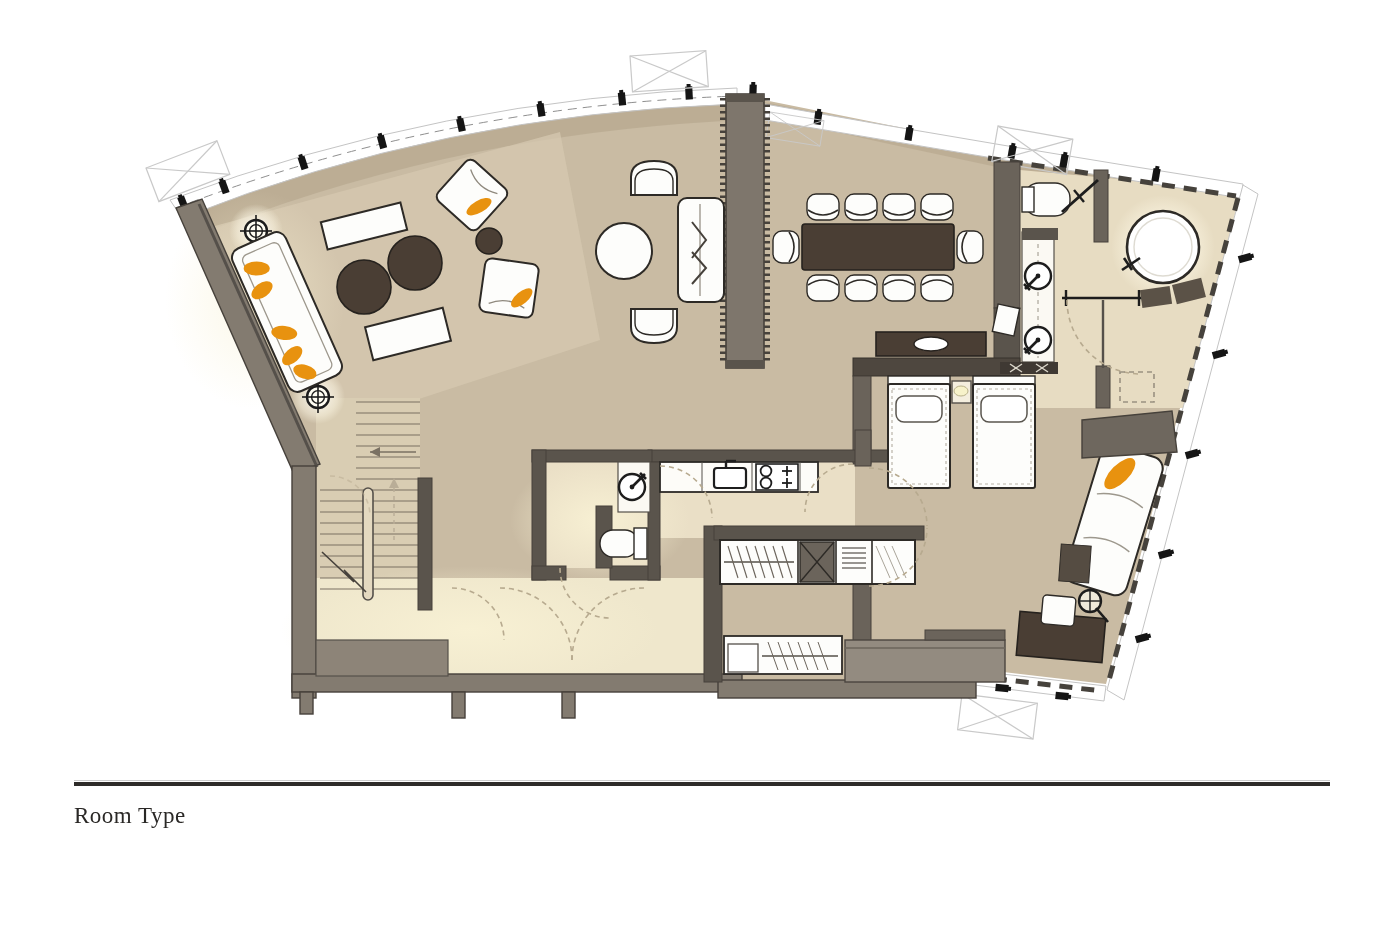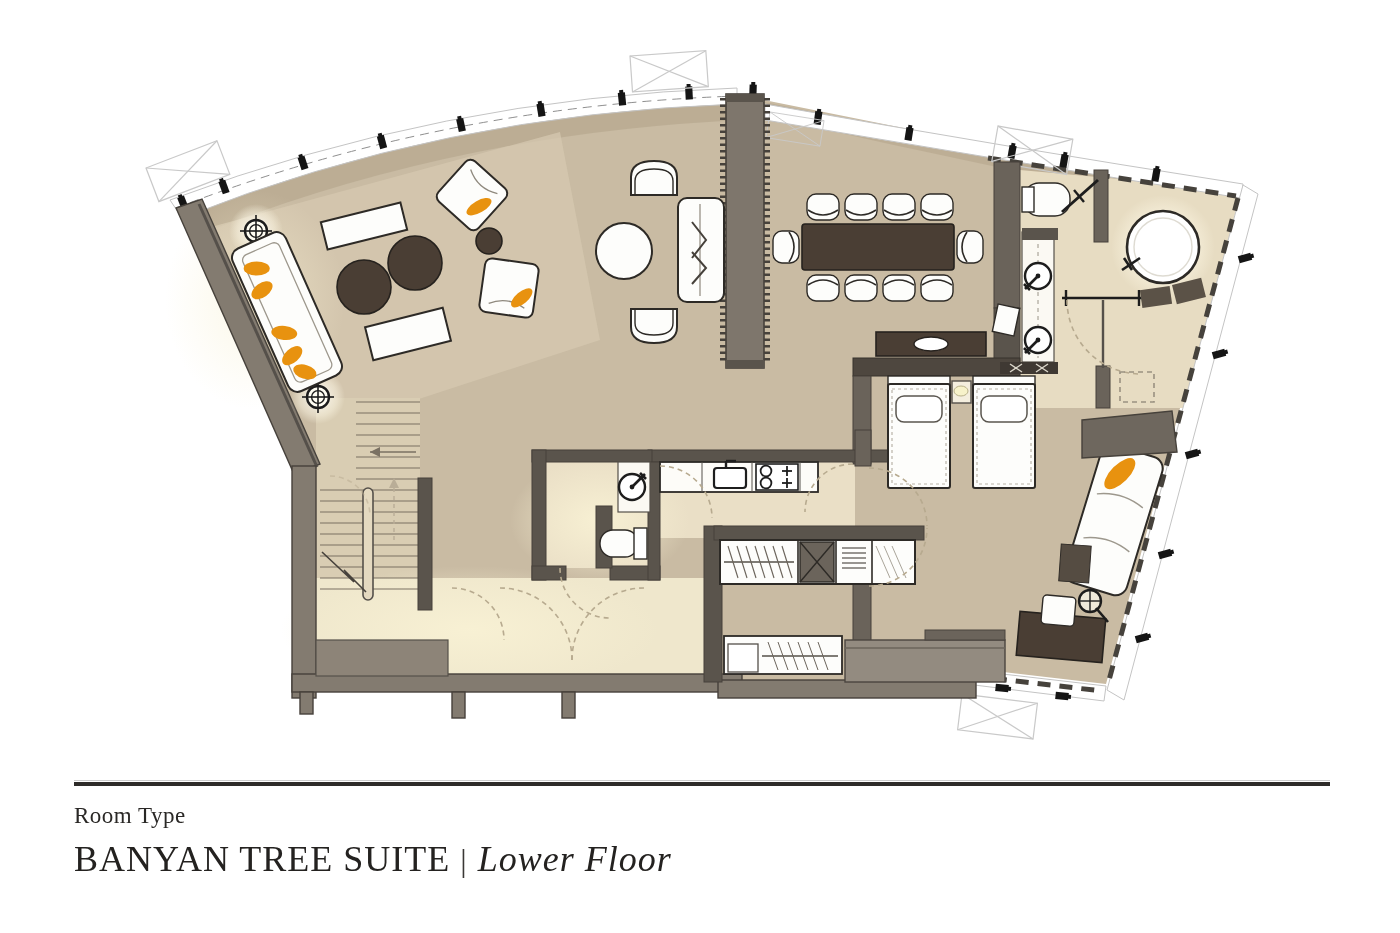--- a/index.html
+++ b/index.html
@@ -459,17 +459,14 @@
       <path class="door" d="M330,476 A 40 40 0 0 1 370,516" opacity="0.5"></path>
     </g>
   </svg>
   </div>
 
   <div class="title-block">
     <div class="rule">
         <div class="rule-inner"></div>
       </div>
     <div class="room-type">Room Type</div>
-    <div class="suite-line">
-      <span>BANYAN TREE SUITE</span><span class="sep">|</span><span class="floor">Lower Floor</span>
-    </div>
   </div>
 </div>
 
 </body></html>

